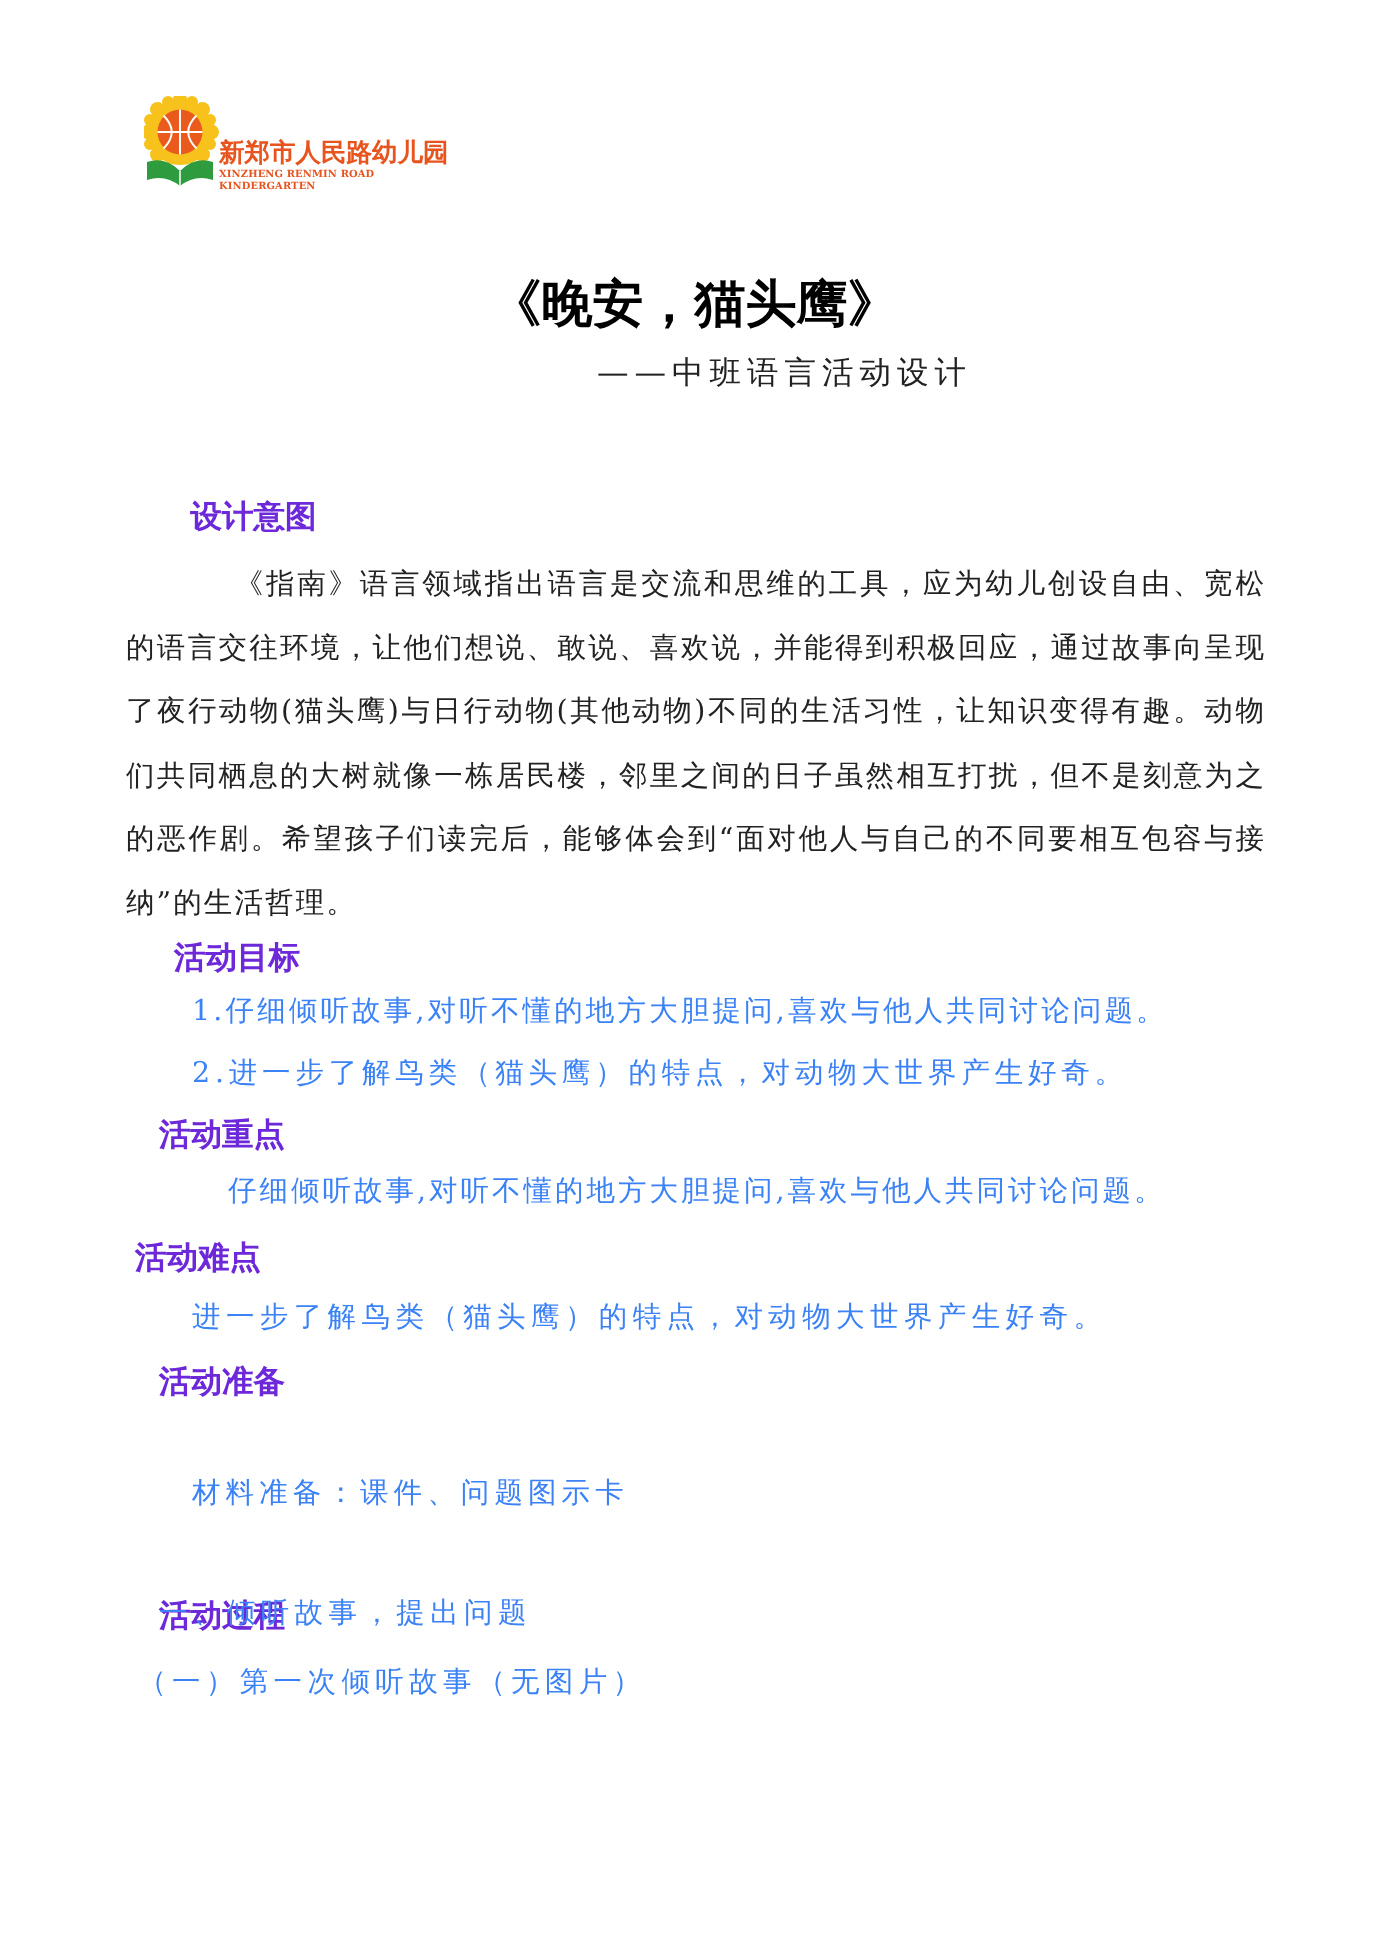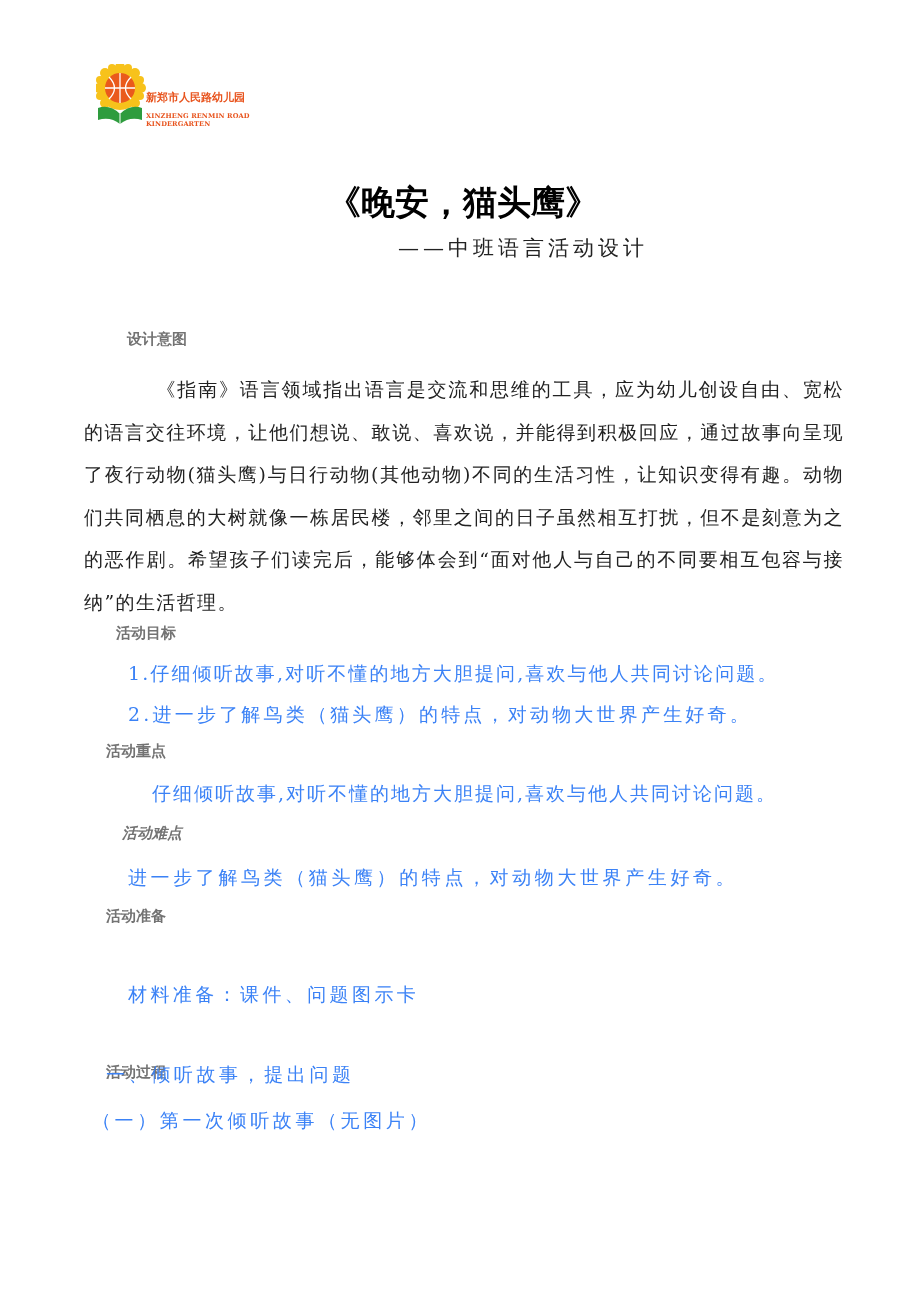--- a/index.html
+++ b/index.html
@@ -28,21 +28,21 @@
       position: absolute;
       left: 96px; top: 64px;
       width: 210px; height: 62px;
     }
     .logo svg { position: absolute; left: 0; top: 0; }
     .logo-cn {
       position: absolute;
       left: 50px; top: 26px;
       font-family: "DejaVu Sans", "Liberation Sans", sans-serif;
       font-weight: bold;
-      font-size: 11px;
+      font-size: 17px;
       color: #e8541e;
       letter-spacing: 0px;
     }
     .logo-en {
       position: absolute;
       left: 50px; top: 48px;
       font-family: "DejaVu Serif", "Liberation Serif", serif;
       font-weight: bold;
       font-size: 6.6px;
       color: #e8541e;
@@ -66,22 +66,22 @@
       left: 380px; top: 287px;
       font-size: 19px;
       letter-spacing: 3px;
       color: #222;
     }
     .meta .gap { display: inline-block; width: 42px; }
 
     .h {
       font-family: "DejaVu Sans", "Liberation Sans", sans-serif;
       font-weight: bold;
-      font-size: 15px;
-      color: #737373;
+      font-size: 21px;
+      color: #6d28d9;
     }
     .p {
       font-size: 19px;
       color: #3b82f6;
       letter-spacing: 2.2px;
     }
     .para {
       position: absolute;
       left: 84px; top: 368px;
       width: 760px;
@@ -134,21 +134,21 @@
   <div class="abs h" style="left:127px; top:330px;">设计意图</div>
   <div class="para"><span class="indent"></span><span>《指南》语言领域指出语言是交流和思维的工具，应为幼儿创设自由、宽松的语言交往环境，让他们想说、敢说、喜欢说，并能得到积极回应，通过故事向呈现了夜行动物(猫头鹰)与日行动物(其他动物)不同的生活习性，让知识变得有趣。动物们共同栖息的大树就像一栋居民楼，邻里之间的日子虽然相互打扰，但不是刻意为之的恶作剧。希望孩子们读完后，能够体会到“面对他人与自己的不同要相互包容与接纳”的生活哲理。</span></div>
 
   <div class="abs h" style="left:116px; top:624px;">活动目标</div>
   <div class="abs p" style="left:128px; top:661px; letter-spacing:2.1px;">1.仔细倾听故事,对听不懂的地方大胆提问,喜欢与他人共同讨论问题。</div>
   <div class="abs p" style="left:128px; top:702px; letter-spacing:3.2px;">2.进一步了解鸟类（猫头鹰）的特点，对动物大世界产生好奇。</div>
 
   <div class="abs h" style="left:106px; top:742px;">活动重点</div>
   <div class="abs p" style="left:152px; top:781px; letter-spacing:2.0px;">仔细倾听故事,对听不懂的地方大胆提问,喜欢与他人共同讨论问题。</div>
 
-  <div class="abs h" style="left:122px; top:824px;font-style:italic;">活动难点</div>
+  <div class="abs h" style="left:90px; top:824px;">活动难点</div>
   <div class="abs p" style="left:128px; top:865px; letter-spacing:3.6px;">进一步了解鸟类（猫头鹰）的特点，对动物大世界产生好奇。</div>
 
   <div class="abs h" style="left:106px; top:907px;">活动准备</div>
   <div class="abs p" style="left:128px; top:982px; letter-spacing:3.4px;">材料准备：课件、问题图示卡</div>
 
   <div class="abs h" style="left:106px; top:1021px;margin-top:42px;">活动过程</div>
   <div class="abs p" style="left:106px; top:1062px; letter-spacing:3.6px;">一、倾听故事，提出问题</div>
   <div class="abs p" style="left:92px; top:1108px; letter-spacing:3.6px;">（一）第一次倾听故事（无图片）</div>
 
 </div>

